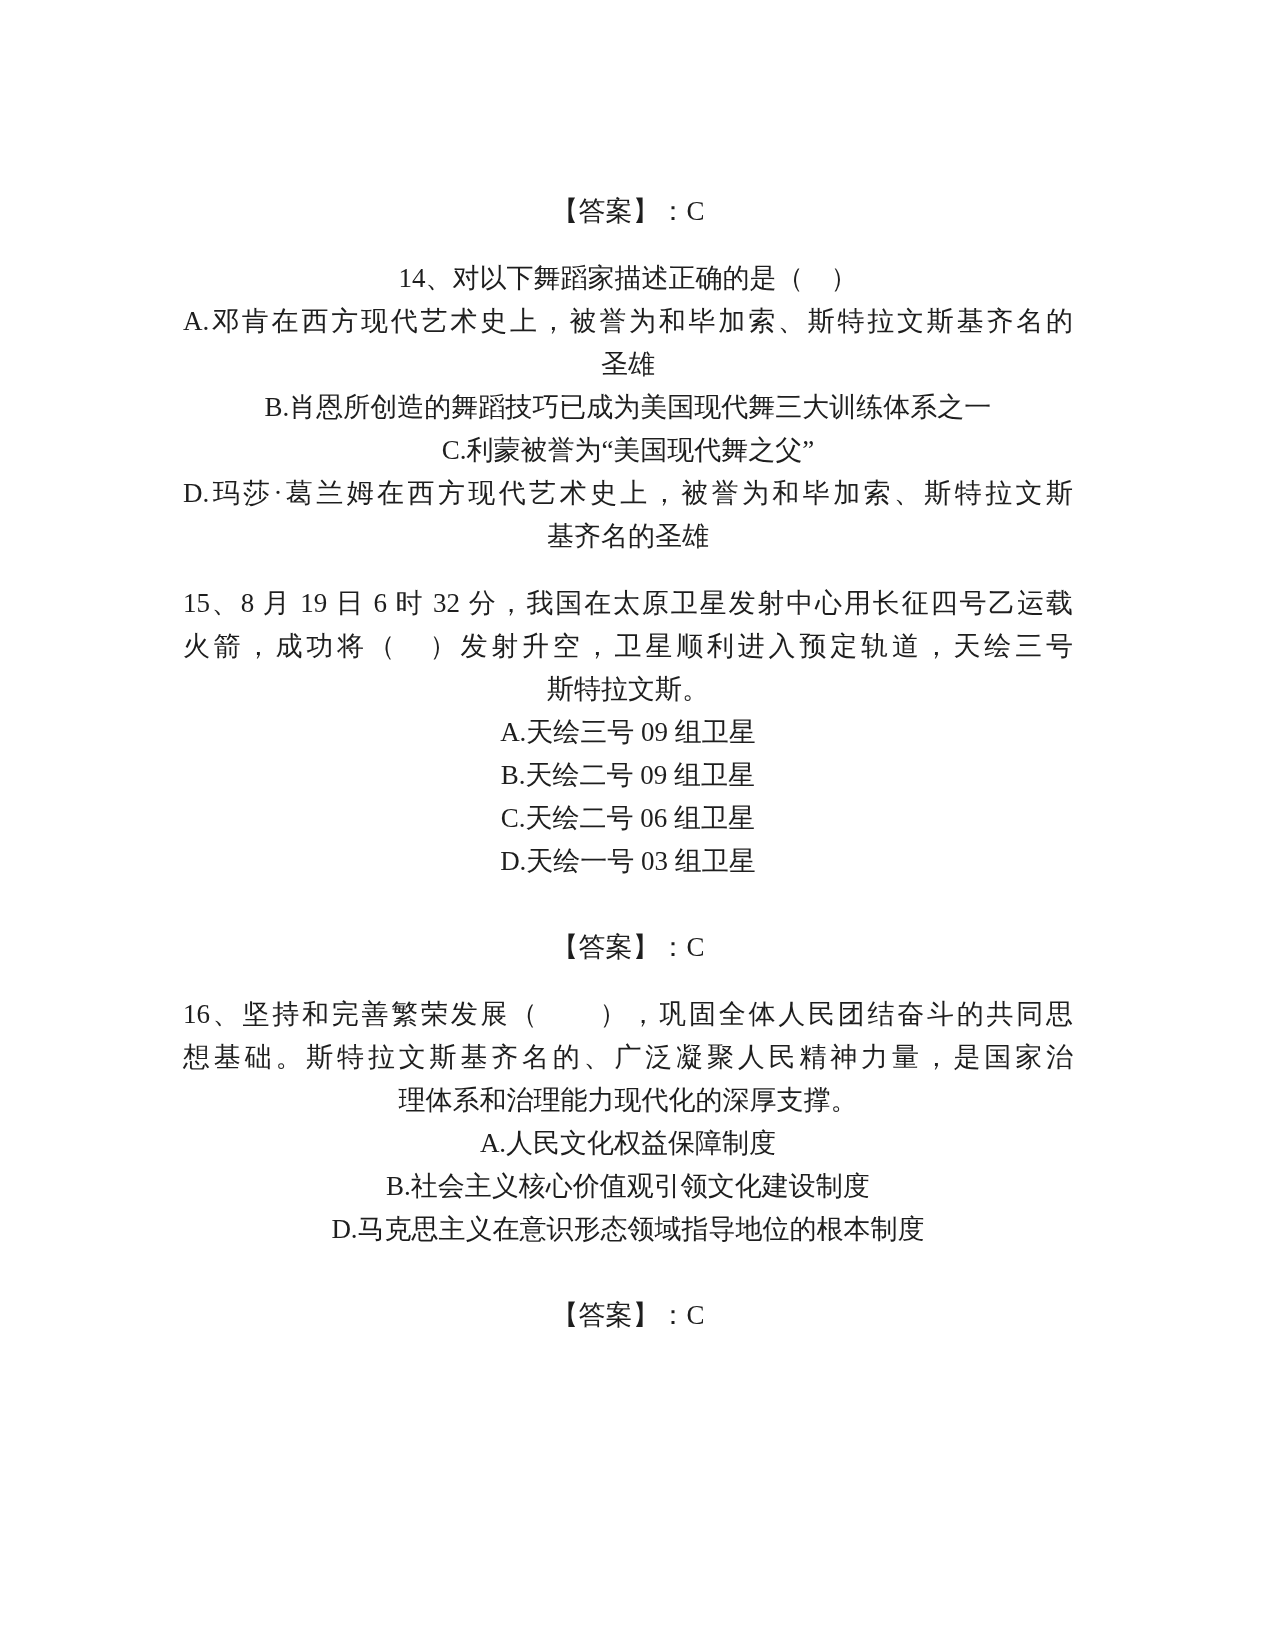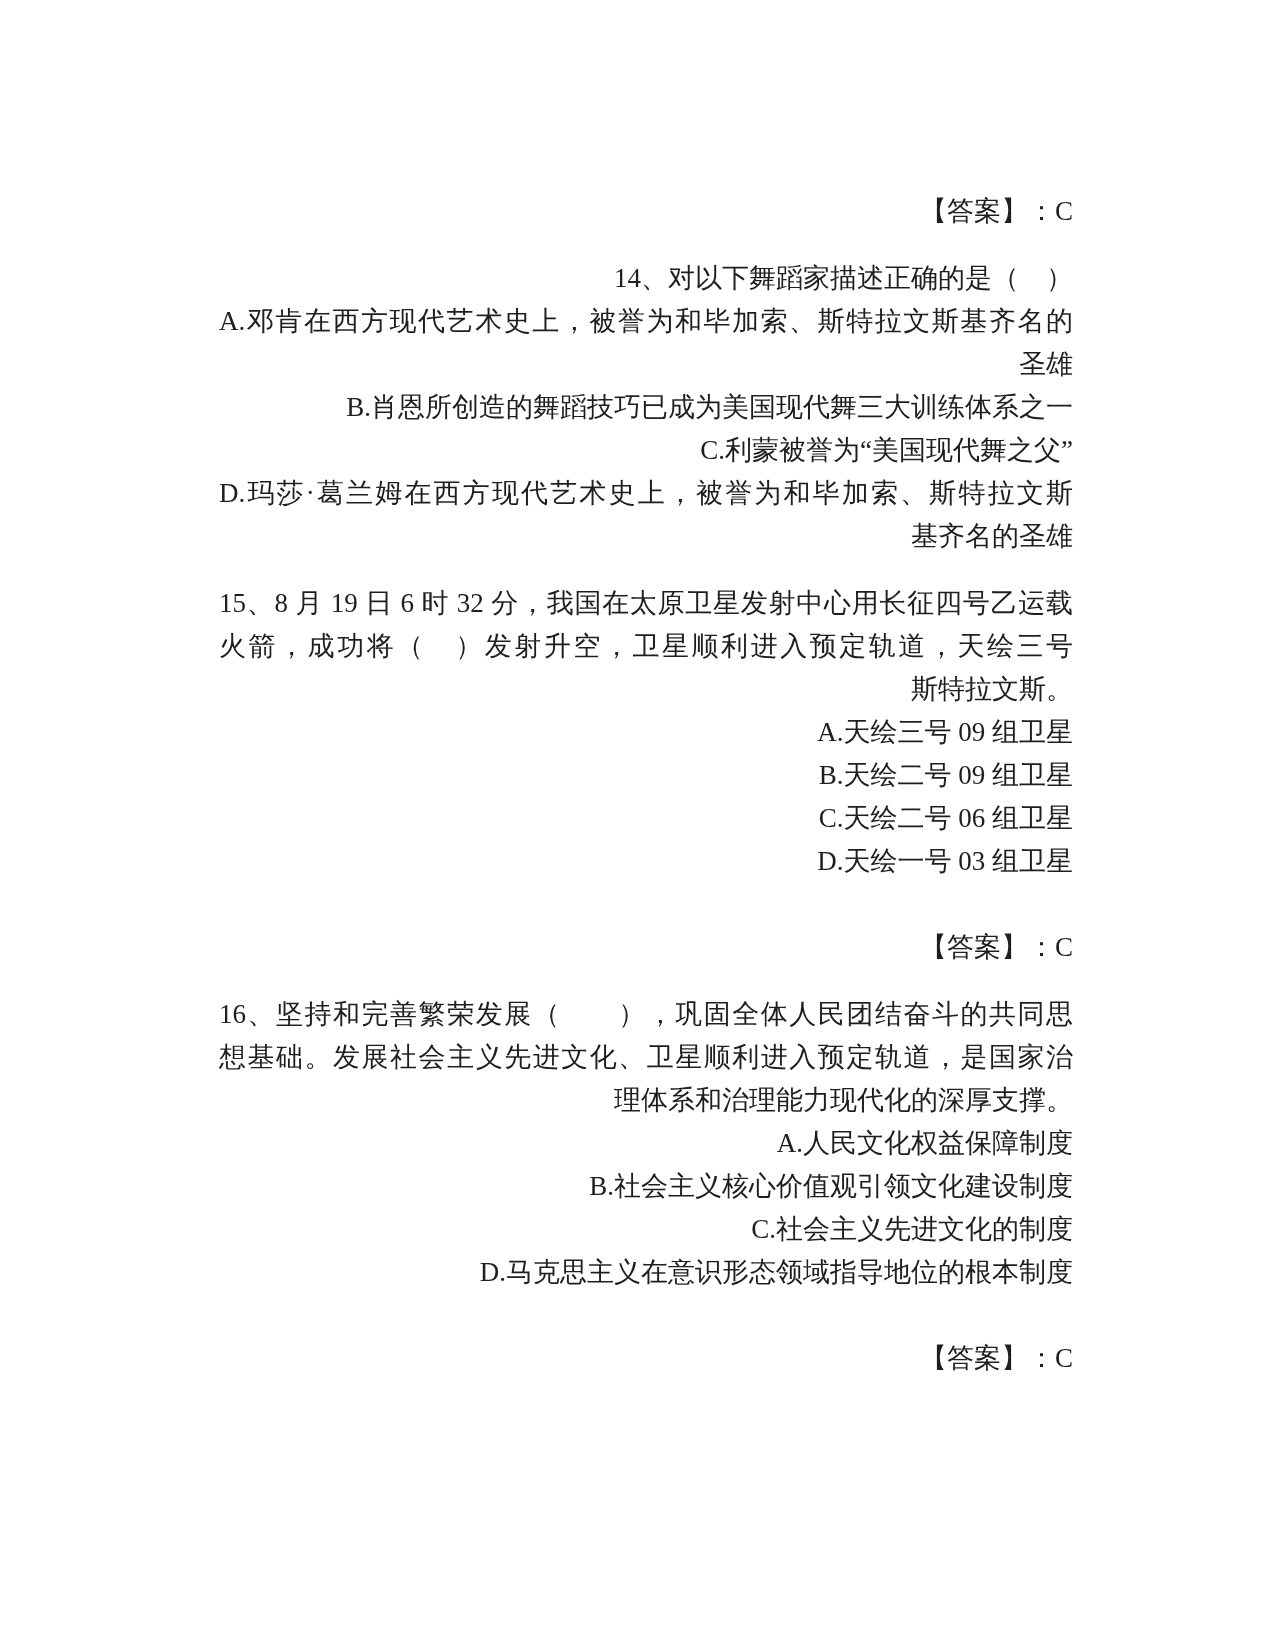--- a/index.html
+++ b/index.html
@@ -17,28 +17,27 @@
   .content {
     position: absolute;
     left: 183px;
     top: 147px;
     width: 890px;
     font-size: 27px;
     line-height: 43px;
     font-weight: 400;
   }
   .line {
-    text-align: right;
+    text-align: center;
     white-space: normal;
   }
   
   .fill {
     text-align: justify;
     text-align-last: justify;
-    margin-left: 36px;
   }
   .answer {
     margin-top: 43px; 
   }
   .question {
     margin-top: 24px; 
   }
 </style>
 </head>
 <body>
@@ -66,24 +65,23 @@
       <p class="line">A.天绘三号 09 组卫星</p>
       <p class="line">B.天绘二号 09 组卫星</p>
       <p class="line">C.天绘二号 06 组卫星</p>
       <p class="line">D.天绘一号 03 组卫星</p>
     </div>
 
     <p class="line answer">【答案】：C</p>
 
     <div class="question">
       <p class="line fill">16、坚持和完善繁荣发展（　　），巩固全体人民团结奋斗的共同思</p>
-      <p class="line fill">想基础。发展社会主义先进文化、卫星顺利进入预定轨道，是国家治</p>
+      <p class="line fill">想基础。斯特拉文斯基齐名的、广泛凝聚人民精神力量，是国家治</p>
       <p class="line">理体系和治理能力现代化的深厚支撑。</p>
       <p class="line">A.人民文化权益保障制度</p>
       <p class="line">B.社会主义核心价值观引领文化建设制度</p>
-      <p class="line">C.社会主义先进文化的制度</p>
       <p class="line">D.马克思主义在意识形态领域指导地位的根本制度</p>
     </div>
 
     <p class="line answer">【答案】：C</p>
 
   </div>
 </div>
 
 </body></html>

